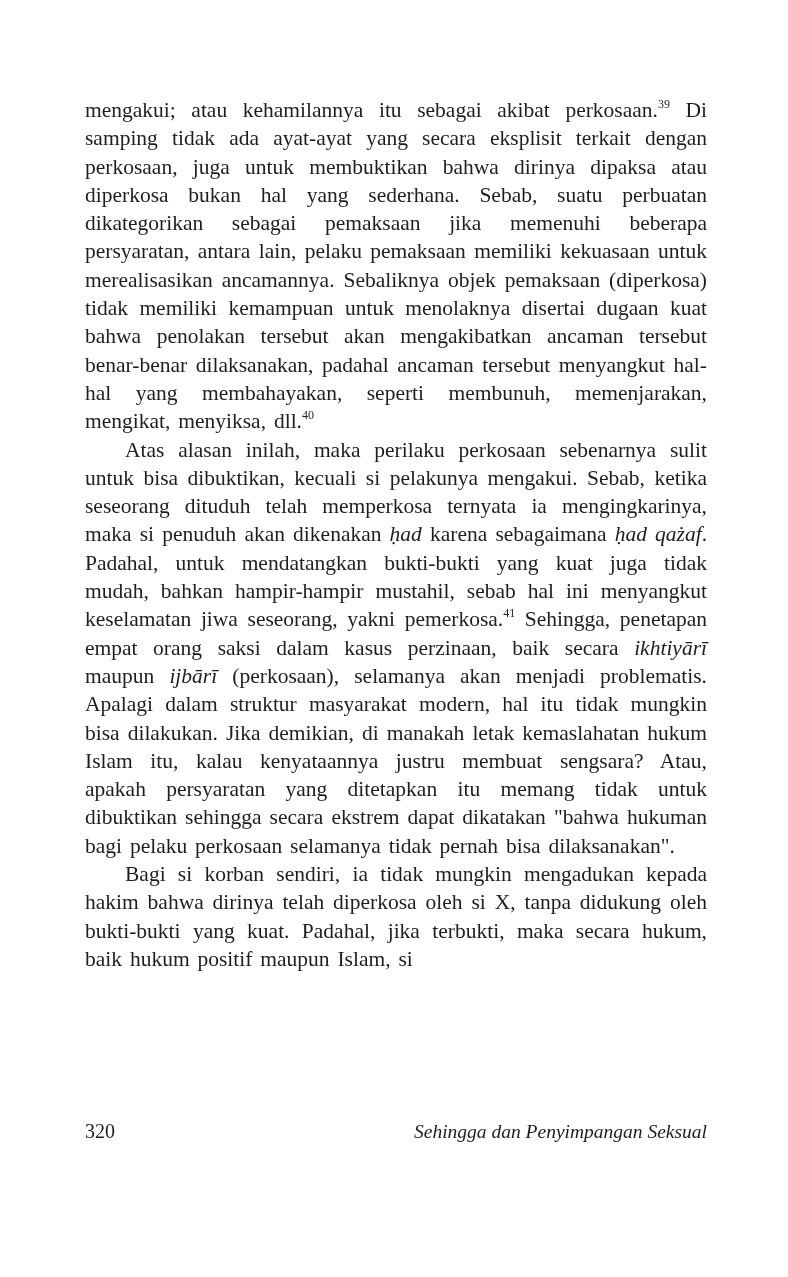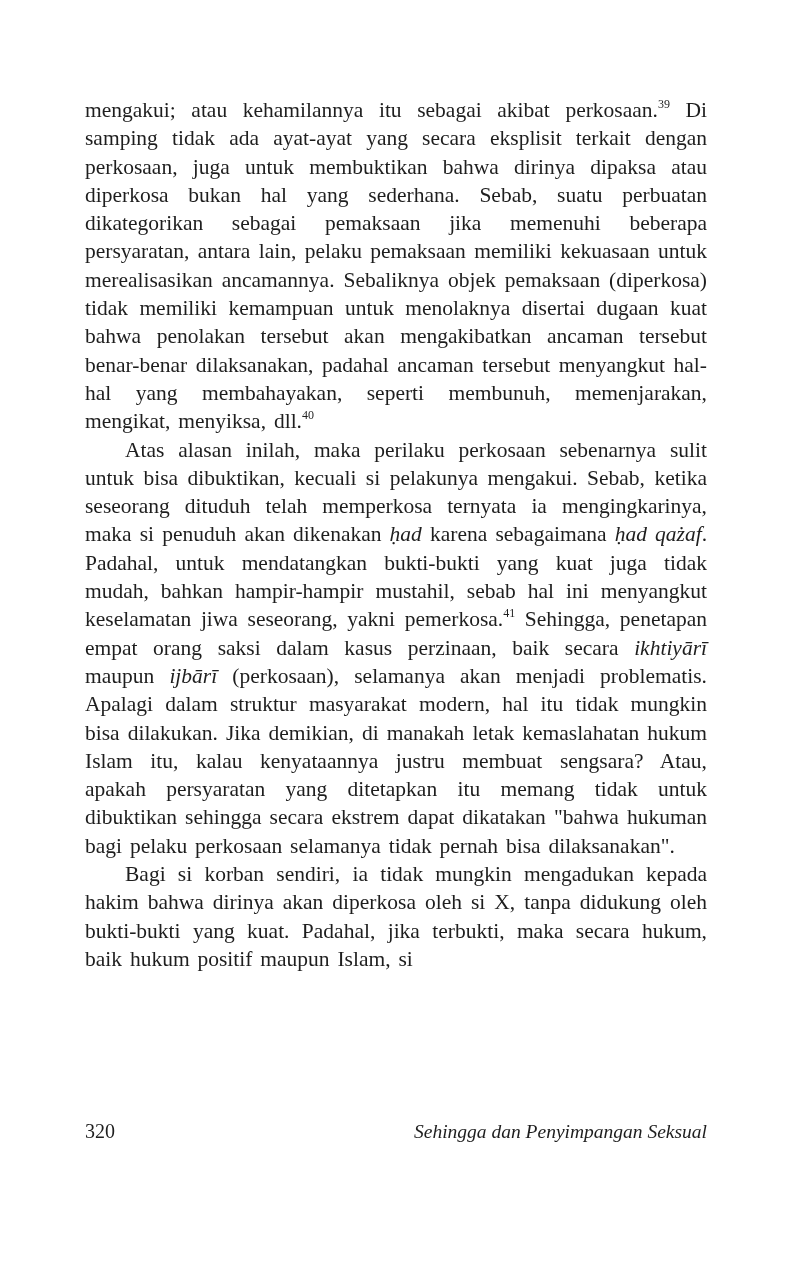--- a/index.html
+++ b/index.html
@@ -64,21 +64,21 @@
   }
 </style>
 </head>
 <body>
 
 <div class="page">
 
   <main class="text-block" id="paragraphs">
       <p class="para"><span>mengakui; atau kehamilannya itu sebagai akibat perkosaan.</span><sup class="fn">39</sup><span> Di samping tidak ada ayat-ayat yang secara eksplisit terkait dengan perkosaan, juga untuk membuktikan bahwa dirinya dipaksa atau diperkosa bukan hal yang sederhana. Sebab, suatu perbuatan dikategorikan sebagai pemaksaan jika memenuhi beberapa persyaratan, antara lain, pelaku pemaksaan memiliki kekuasaan untuk merealisasikan ancamannya. Sebaliknya objek pemaksaan (diperkosa) tidak memiliki kemampuan untuk menolaknya disertai dugaan kuat bahwa penolakan tersebut akan mengakibatkan ancaman tersebut benar-benar dilaksanakan, padahal ancaman tersebut menyangkut hal-hal yang membahayakan, seperti membunuh, memenjarakan, mengikat, menyiksa, dll.</span><sup class="fn">40</sup></p>
       <p class="para indent"><span>Atas alasan inilah, maka perilaku perkosaan sebenarnya sulit untuk bisa dibuktikan, kecuali si pelakunya mengakui. Sebab, ketika seseorang dituduh telah memperkosa ternyata ia mengingkarinya, maka si penuduh akan dikenakan </span><span class="it">ḥad</span><span> karena sebagaimana </span><span class="it">ḥad qażaf</span><span>. Padahal, untuk mendatangkan bukti-bukti yang kuat juga tidak mudah, bahkan hampir-hampir mustahil, sebab hal ini menyangkut keselamatan jiwa seseorang, yakni pemerkosa.</span><sup class="fn">41</sup><span> Sehingga, penetapan empat orang saksi dalam kasus perzinaan, baik secara </span><span class="it">ikhtiyārī</span><span> maupun </span><span class="it">ijbārī</span><span> (perkosaan), selamanya akan menjadi problematis. Apalagi dalam struktur masyarakat modern, hal itu tidak mungkin bisa dilakukan. Jika demikian, di manakah letak kemaslahatan hukum Islam itu, kalau kenyataannya justru membuat sengsara? Atau, apakah persyaratan yang ditetapkan itu memang tidak untuk dibuktikan sehingga secara ekstrem dapat dikatakan "bahwa hukuman bagi pelaku perkosaan selamanya tidak pernah bisa dilaksanakan".</span></p>
-      <p class="para indent"><span>Bagi si korban sendiri, ia tidak mungkin mengadukan kepada hakim bahwa dirinya akan diperkosa oleh si X, tanpa didukung oleh bukti-bukti yang kuat. Padahal, jika terbukti, maka secara hukum, baik hukum positif maupun Islam, si</span></p>
+      <p class="para indent"><span>Bagi si korban sendiri, ia tidak mungkin mengadukan kepada hakim bahwa dirinya telah diperkosa oleh si X, tanpa didukung oleh bukti-bukti yang kuat. Padahal, jika terbukti, maka secara hukum, baik hukum positif maupun Islam, si</span></p>
     </main>
 
   <footer class="page-footer">
     <span class="page-number">320</span>
     <span class="running-title">Sehingga dan Penyimpangan Seksual</span>
   </footer>
 
 </div>
 
 </body></html>

